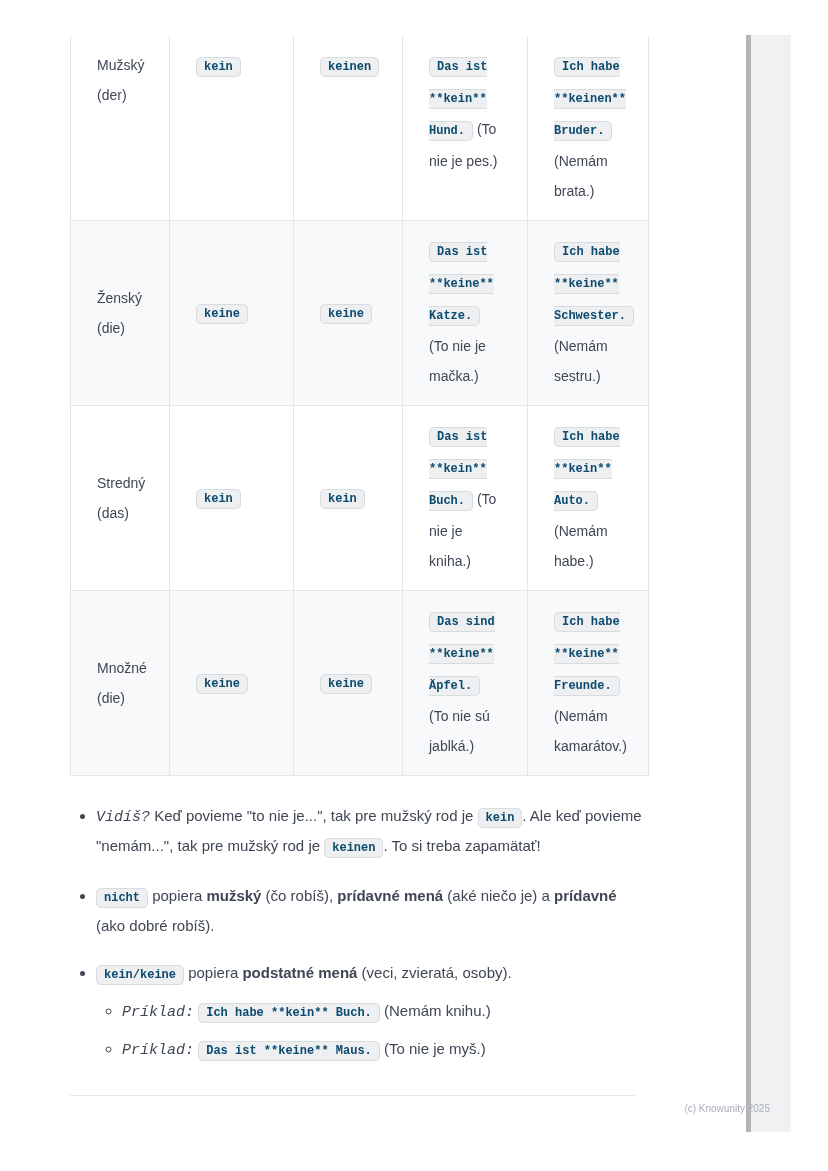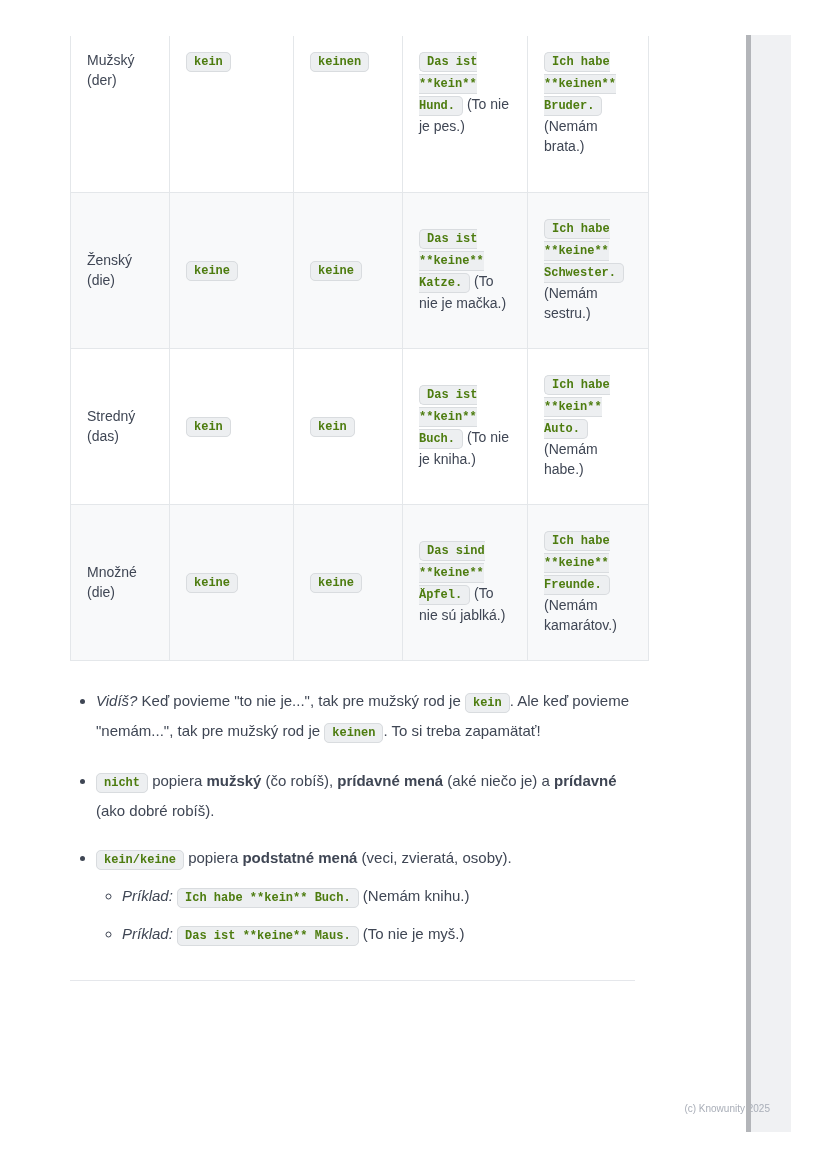--- a/index.html
+++ b/index.html
@@ -5,44 +5,44 @@
   html,body{margin:0;padding:0;}
   body{
     width:828px;height:1171px;position:relative;background:#ffffff;
     font-family:"Liberation Sans", sans-serif;color:#3f4654;overflow:hidden;
   }
   .content{position:absolute;left:70px;top:36px;width:578px;}
 
   
   table.decl{border-collapse:collapse;width:578px;table-layout:fixed;font-size:14px;color:#3f4654;}
   table.decl td{
-    border:1px solid #e4e7ea;padding:14px 16px;vertical-align:middle;
-    line-height:20px;overflow:hidden;box-sizing:border-box;
+    border:1px solid #e4e7ea;padding:14px 26px;vertical-align:middle;
+    line-height:30px;overflow:hidden;box-sizing:border-box;
   }
   table.decl tr{height:156px;}
   table.decl tr:nth-child(even) td{background:#f8f9fa;}
   table.decl tr.cut td{border-top:none;vertical-align:top;}
 
   
   code.chip{
     font-family:"Liberation Mono", monospace;font-weight:bold;font-size:12px;
     background:#edeff1;border:1px solid #d9dcdf;border-radius:5px;
-    padding:2px 7px;color:#4d7c0f;
+    padding:2px 7px;color:#0c4a6e;
     -webkit-box-decoration-break:slice;box-decoration-break:slice;
   }
   code.chip.big{font-size:16px;padding:3px 10px;}
 
   
   ul.notes{margin:26px 0 0 0;padding-left:26px;font-size:15px;line-height:27px;}
   ul.notes li{margin:0;}
   ul.rules{margin:20px 0 0 0;padding-left:26px;font-size:15px;line-height:27px;}
   ul.rules > li{margin-bottom:20px;}
   ul.subexamples{list-style-type:circle;margin:6px 0 0 0;padding-left:26px;}
   ul.subexamples > li{margin:8px 0;}
-  .it{font-style:italic;}
+  .it{font-style:italic;font-family:Liberation Mono, monospace;}
   .b{font-weight:bold;}
 
   
   h2.section{
     margin:34px 0 0 0;font-size:23px;font-weight:bold;color:#68758a;line-height:32px;
   }
 
   
   hr.divider{border:none;border-top:1px solid #e5e7eb;margin:30px 0 0 0;width:565px;}
   .copyright{

